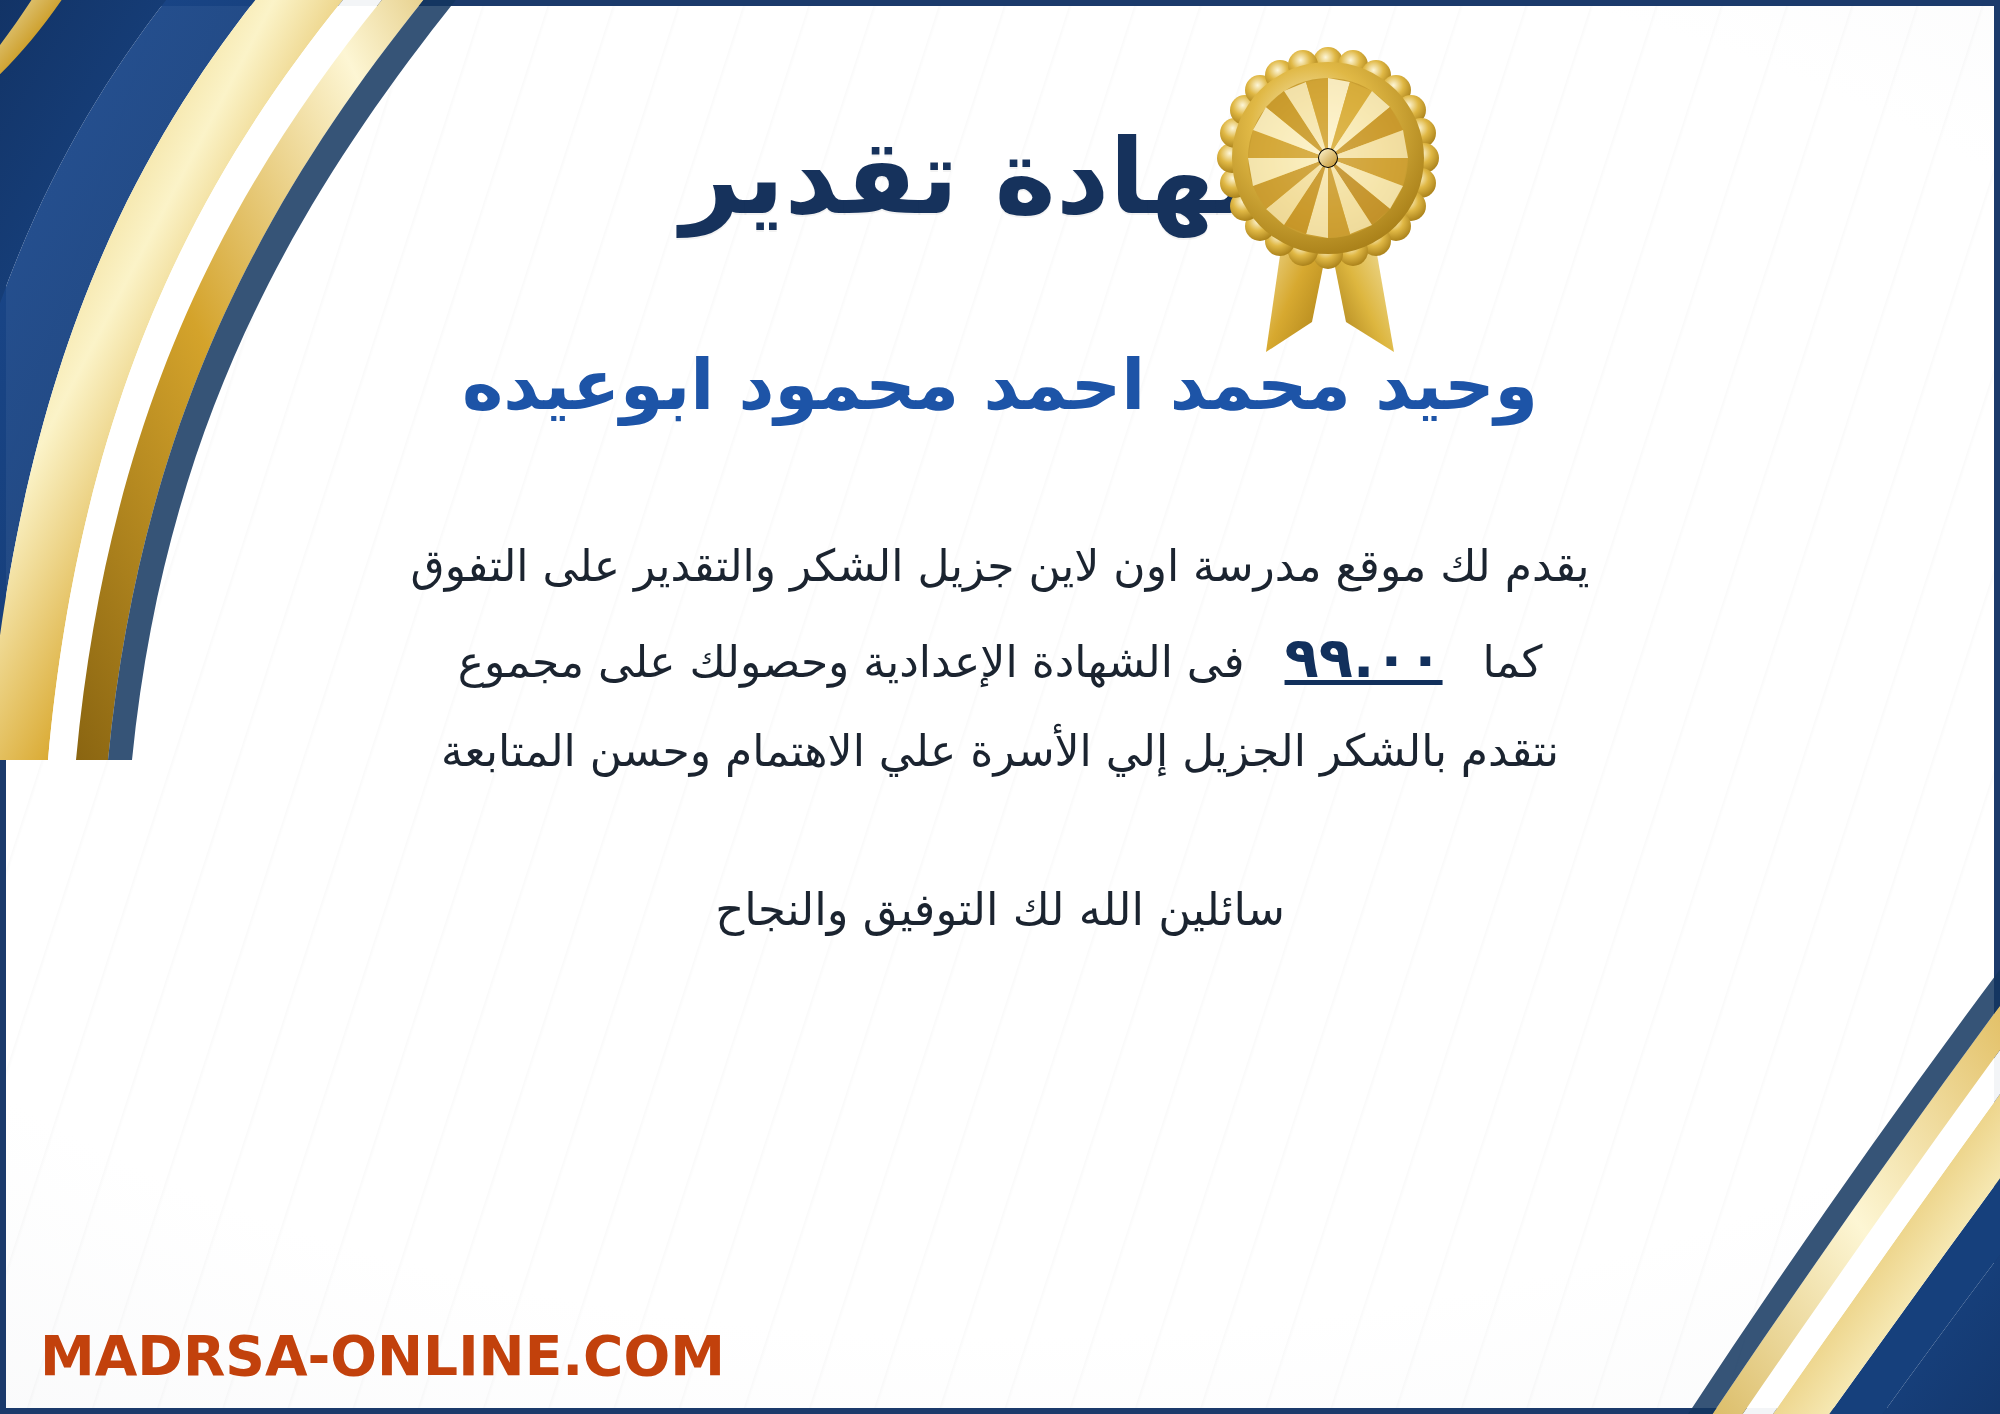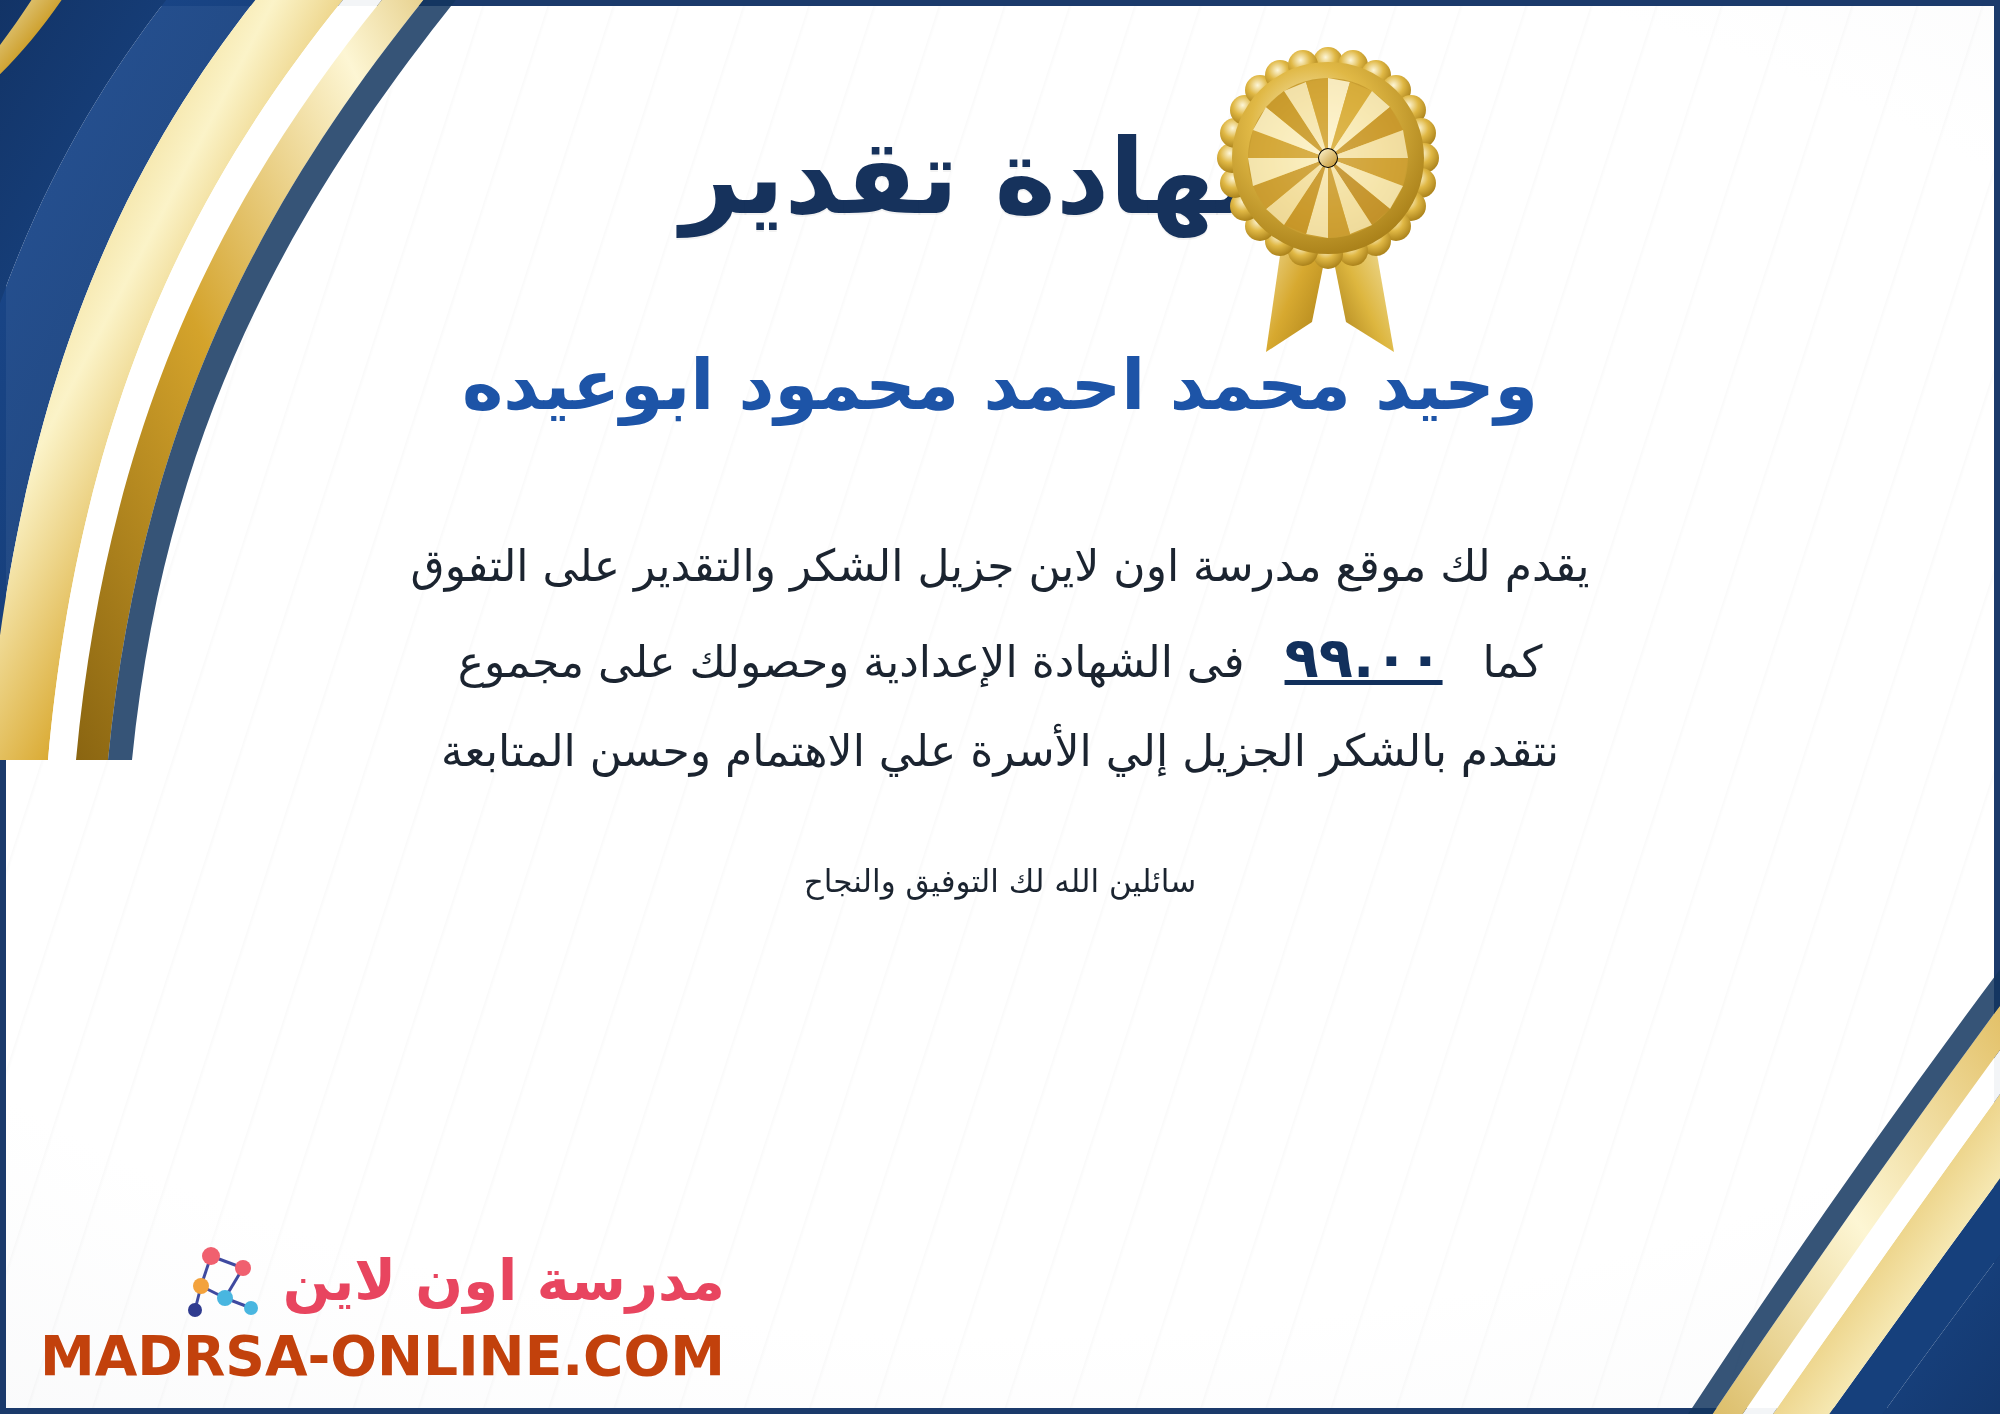--- a/index.html
+++ b/index.html
@@ -114,22 +114,22 @@
     display: inline-block;
     font-size: 56px;
     font-weight: 700;
     color: #12305c;
     padding: 0 26px;
     letter-spacing: 1px;
     text-decoration: underline;
   }
 
   .closing {
-    margin-top: 72px;
-    font-size: 31px;
+    margin-top: 92px;
+    font-size: 45px;
     color: #1b2430;
     font-weight: 500;
   }
 
   
   .seal {
     position: absolute;
     top: 46px;
     right: 552px;
     width: 240px;
@@ -366,33 +366,16 @@
         <span class="score">٩٩.٠٠</span>
         <span>فى الشهادة الإعدادية وحصولك على مجموع</span>
       </span>
       <span class="line">نتقدم  بالشكر الجزيل إلي الأسرة علي الاهتمام وحسن المتابعة</span>
     </div>
 
     <div class="closing">سائلين الله لك التوفيق  والنجاح</div>
   </div>
 
   <div class="logo">
-    <div class="logo-row">
-      <span class="logo-ar">مدرسة اون لاين</span>
-      <svg class="logo-mark" viewBox="0 0 92 86" aria-hidden="true">
-        <line x1="30" y1="18" x2="62" y2="30" stroke="#3f4aa0" stroke-width="3"></line>
-        <line x1="62" y1="30" x2="44" y2="60" stroke="#3f4aa0" stroke-width="3"></line>
-        <line x1="44" y1="60" x2="20" y2="48" stroke="#3f4aa0" stroke-width="3"></line>
-        <line x1="20" y1="48" x2="30" y2="18" stroke="#3f4aa0" stroke-width="3"></line>
-        <line x1="44" y1="60" x2="70" y2="70" stroke="#3f4aa0" stroke-width="3"></line>
-        <line x1="20" y1="48" x2="14" y2="72" stroke="#3f4aa0" stroke-width="3"></line>
-        <circle cx="30" cy="18" r="9" fill="#f0606f"></circle>
-        <circle cx="62" cy="30" r="8" fill="#f0606f"></circle>
-        <circle cx="44" cy="60" r="8" fill="#49b6e0"></circle>
-        <circle cx="20" cy="48" r="8" fill="#f3a23c"></circle>
-        <circle cx="70" cy="70" r="7" fill="#49b6e0"></circle>
-        <circle cx="14" cy="72" r="7" fill="#2f3b8f"></circle>
-      </svg>
-    </div>
     <div class="logo-en">MADRSA-ONLINE.COM</div>
   </div>
 
 </div>
 
 </body></html>

